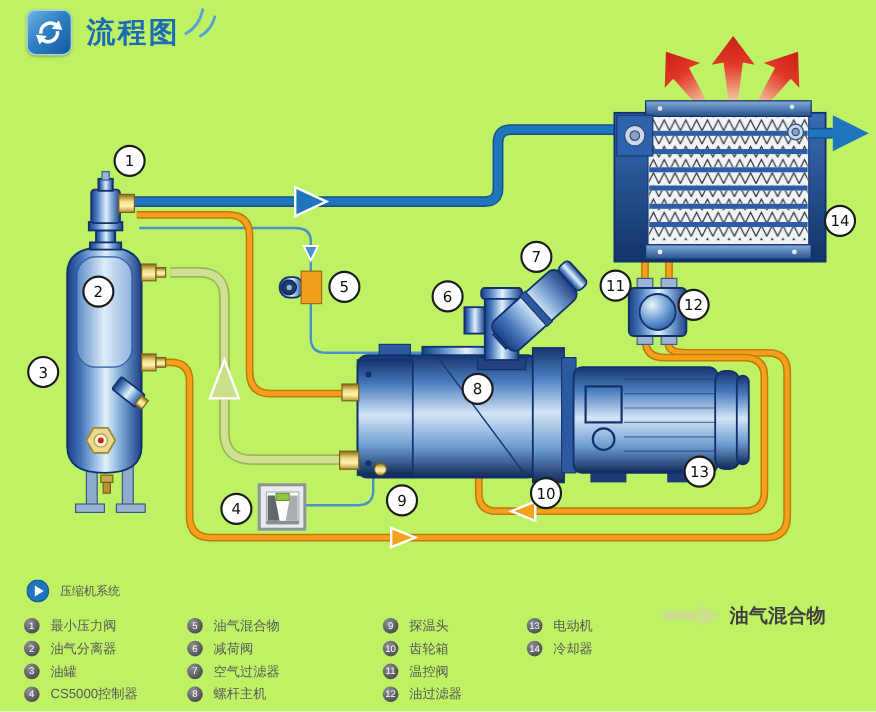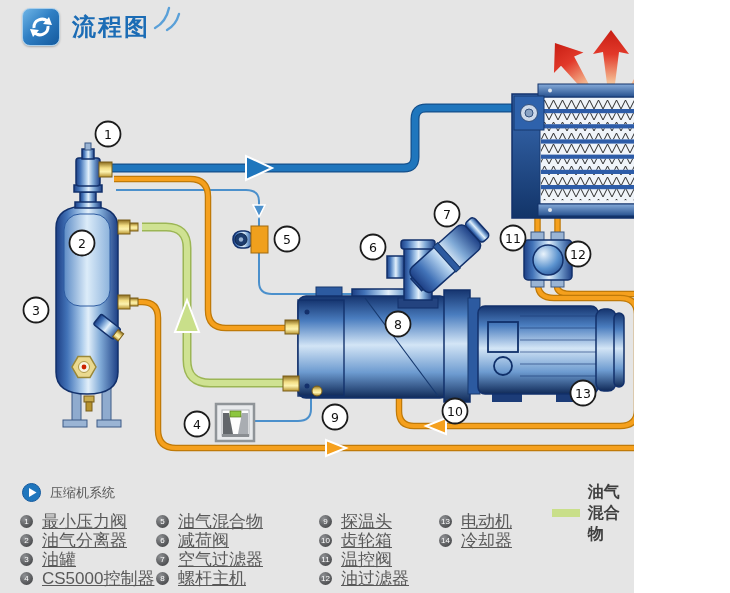--- a/index.html
+++ b/index.html
@@ -1,16 +1,16 @@
 <!DOCTYPE html>
 <html style="--air: #1f76bd; --oil: #f5a01d; --mix: #cfe292;"><head>
 <meta charset="utf-8">
 <style>
   html,body{margin:0;padding:0;background:#fff;}
-  #stage{position:relative;width:634px;height:593px;background:#e5e5e5;overflow:hidden;
+  #stage{position:relative;width:730px;height:593px;background:#bef264;overflow:hidden;
          font-family:"Liberation Sans","DejaVu Sans",sans-serif;}
   
   #hdr{position:absolute;left:22px;top:8px;display:flex;align-items:center;z-index:5;}
   #logo{width:36px;height:36px;border-radius:8px;border:1px solid #a9cfec;
         background:linear-gradient(135deg,#6fb5e6 0%,#2f7fc4 45%,#145a9e 100%);
         display:flex;align-items:center;justify-content:center;box-shadow:0 1px 2px rgba(0,0,0,.25);}
   #title{margin-left:12px;font-size:24px;font-weight:bold;color:var(--air,#1b6cb5);letter-spacing:2px;}
   #swoosh{margin-left:2px;margin-top:-18px;}
   
   #diag{position:absolute;left:0;top:0;}
@@ -20,27 +20,27 @@
   .thin{fill:none;stroke:#4b90cc;stroke-width:2;}
   .grnU{stroke:#9cb655;stroke-width:9;}
   .grnC{stroke:var(--mix,#cfe292);stroke-width:6;}
   .orgU{stroke:#c07a08;stroke-width:6.5;}
   .orgC{stroke:var(--oil,#f5a01d);stroke-width:4;}
   .comp{stroke:#12306b;stroke-width:1.5;}
   .marker circle{fill:#fff;stroke:#1c1c1c;stroke-width:1.8;}
   .marker text{font-size:12.5px;fill:#111;text-anchor:middle;font-family:"DejaVu Sans",sans-serif;}
   
   #sect{position:absolute;left:22px;top:483px;display:flex;align-items:center;}
-  #sect span{margin-left:9px;font-size:13px;color:#565656;font-weight:500;}
+  #sect span{margin-left:9px;font-size:10px;color:#565656;font-weight:500;}
   .col{position:absolute;top:512px;}
   .leg-item{display:flex;align-items:center;height:19px;}
   .leg-num{width:13px;height:13px;border-radius:50%;flex:0 0 13px;
            background:radial-gradient(circle at 35% 30%,#8f9194,#4c4d4f 75%);
            color:#fff;font-size:8px;line-height:13px;text-align:center;}
-  .leg-label{margin-left:9px;font-size:17px;color:#595959;white-space:nowrap;text-decoration:underline;}
+  .leg-label{margin-left:9px;font-size:11px;color:#595959;white-space:nowrap;}
   #flows{position:absolute;left:552px;top:503px;}
   .flow-row{display:flex;align-items:center;height:20px;margin-bottom:11px;}
   .flow-label{margin-left:8px;font-size:16px;color:#3f3f3f;font-weight:600;}
 </style>
 </head>
 <body>
 
 <div id="stage">
 
   <div id="hdr">

